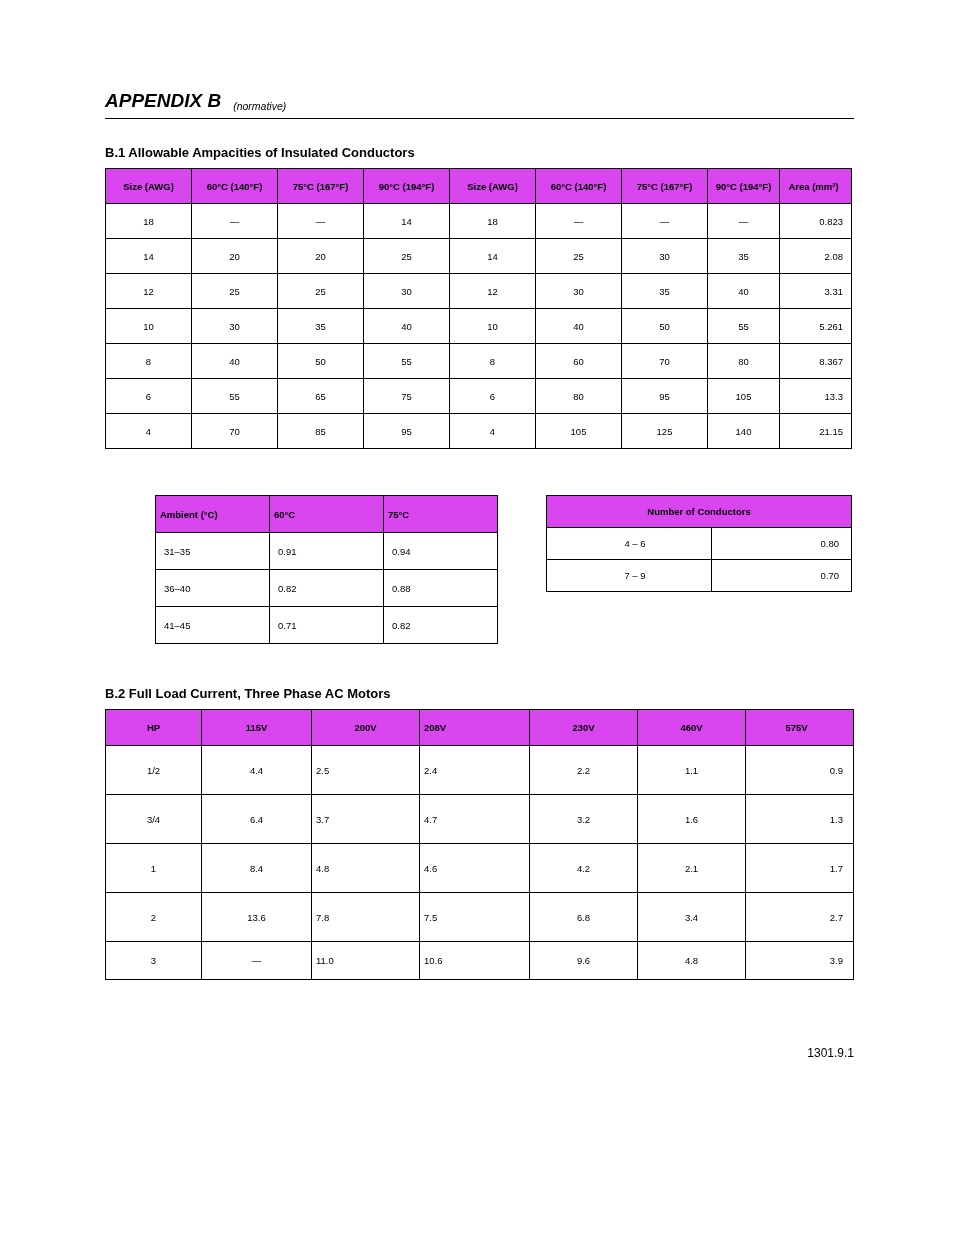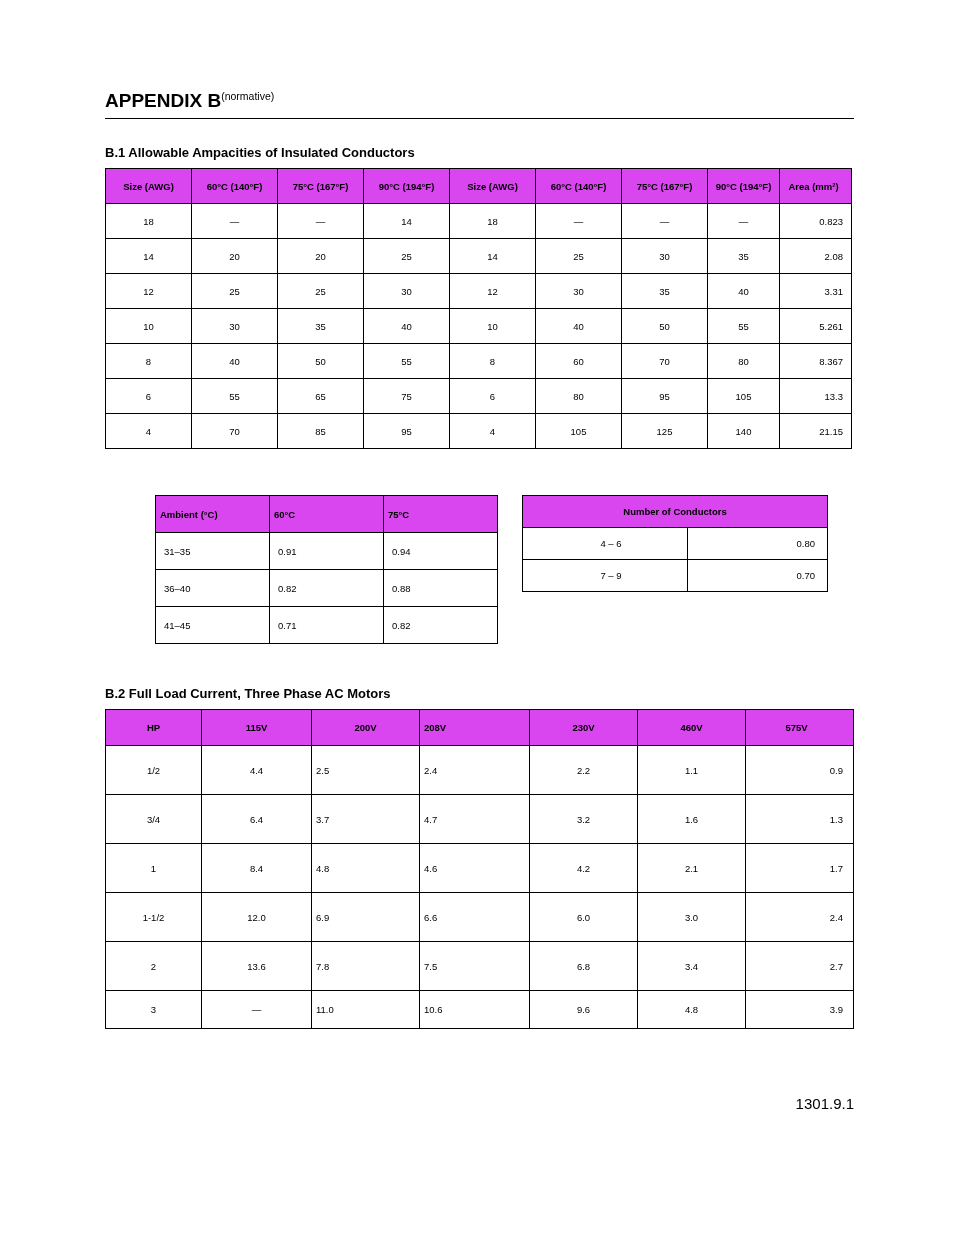--- a/index.html
+++ b/index.html
@@ -1,59 +1,59 @@
 <!DOCTYPE html>
 <html><head>
 <meta charset="utf-8">
 <style>
   html,body{margin:0;padding:0;background:#fff;font-family:Arial,Helvetica,sans-serif;color:#000;}
   .page{width:954px;margin:0 auto;padding:90px 100px 60px 105px;box-sizing:border-box;}
-  .header-line{display:flex;align-items:flex-start;}
+  .header-line{display:flex;align-items:flex-end;font-style:italic;}
   .doc-title{font-size:19px;font-weight:bold;}
-  .doc-sub{font-size:10.5px;font-weight:normal;margin-left:0;}
+  .doc-sub{font-size:10.5px;font-weight:normal;margin-left:12px;}
   .hr{border:none;border-top:1px solid #000;margin:6px 0 0 0;}
   .sec-title{font-size:13px;font-weight:bold;margin:26px 0 8px 0;}
   .sec-title.mt2{margin-top:42px;}
   table{border-collapse:collapse;}
   th,td{border:1px solid #000;font-size:9.5px;vertical-align:middle;box-sizing:border-box;padding:0 4px;}
   th{background:#d946ef;font-weight:bold;text-align:left;}
   
   .t1 td,.t1 th{height:35px;}
   .t1 th{text-align:center;}
   .t1 .c0{width:86px;text-align:center;}
   .t1 .c1{width:86px;text-align:center;}
   .t1 .c2{width:86px;text-align:center;}
   .t1 .c3{width:86px;text-align:center;}
   .t1 .c4{width:86px;text-align:center;}
   .t1 .c5{width:86px;text-align:center;}
   .t1 .c6{width:86px;text-align:center;}
   .t1 .c7{width:72px;text-align:center;}
   .t1 .c8{width:72px;text-align:right;padding-right:8px;margin-top:11px;}
   
-  .row2{display:flex;align-items:flex-start;margin-top:46px;margin-left:50px;gap:24px;}
+  .row2{display:flex;align-items:flex-start;margin-top:46px;margin-left:50px;gap:48px;}
   .t2 th,.t2 td{height:37px;}
   .t2 .d0{width:114px;}
   .t2 .d1{width:114px;}
   .t2 .d2{width:114px;}
   .t2 td{text-align:left;padding-left:8px;}
   .t3 th,.t3 td{height:32px;margin-left:40px;}
   .t3 .e0{width:305px;text-align:center;}
   .t3 td{text-align:right;padding-right:12px;padding-left:24px;}
   
   .t4 th{height:36px;text-align:center;}
   .t4 td{height:49px;}
   .t4 .f0{width:96px;text-align:center;}
   .t4 .f1{width:110px;text-align:center;}
   .t4 .f2{width:108px;}
   .t4 .f3{width:110px;text-align:left;}
   .t4 .f4{width:108px;text-align:center;}
   .t4 .f5{width:108px;text-align:center;}
   .t4 .f6{width:108px;text-align:right;padding-right:10px;}
   .t4 tr.last td{height:38px;}
-  .foot{font-size:15px;text-align:right;margin-top:66px;}
+  .foot{font-size:12px;text-align:right;margin-top:66px;}
 </style>
 </head>
 <body>
 <div class="page">
 
 <div class="header-line">
   <span class="doc-title">APPENDIX B</span>
   <span class="doc-sub">(normative)</span>
 </div>
 <hr class="hr">
@@ -230,29 +230,20 @@
   <tr>
           <td class="f0">1</td>
           <td class="f1">8.4</td>
           <td class="f2">4.8</td>
           <td class="f3">4.6</td>
           <td class="f4">4.2</td>
           <td class="f5">2.1</td>
           <td class="f6">1.7</td>
         </tr>
   <tr>
-          <td class="f0">1-1/2</td>
-          <td class="f1">12.0</td>
-          <td class="f2">6.9</td>
-          <td class="f3">6.6</td>
-          <td class="f4">6.0</td>
-          <td class="f5">3.0</td>
-          <td class="f6">2.4</td>
-        </tr>
-  <tr>
           <td class="f0">2</td>
           <td class="f1">13.6</td>
           <td class="f2">7.8</td>
           <td class="f3">7.5</td>
           <td class="f4">6.8</td>
           <td class="f5">3.4</td>
           <td class="f6">2.7</td>
         </tr>
   <tr class="last">
           <td class="f0">3</td>

